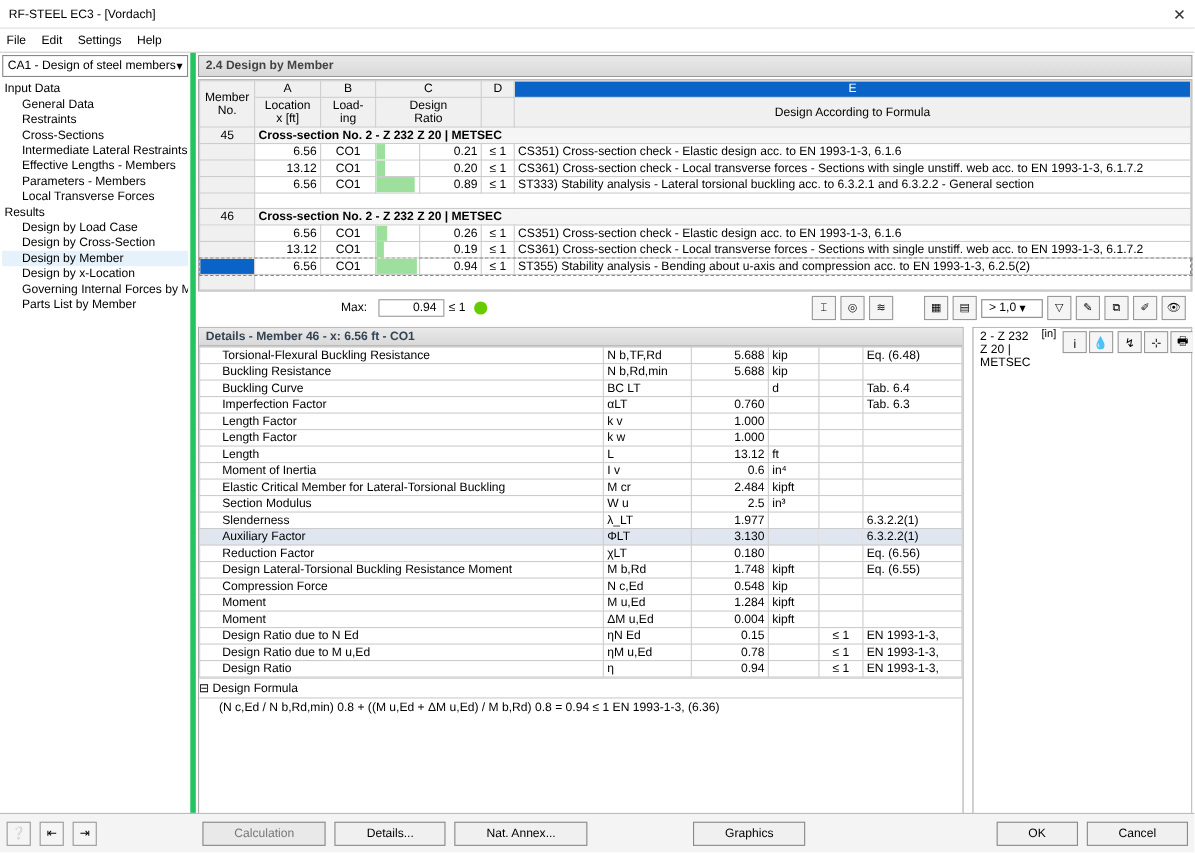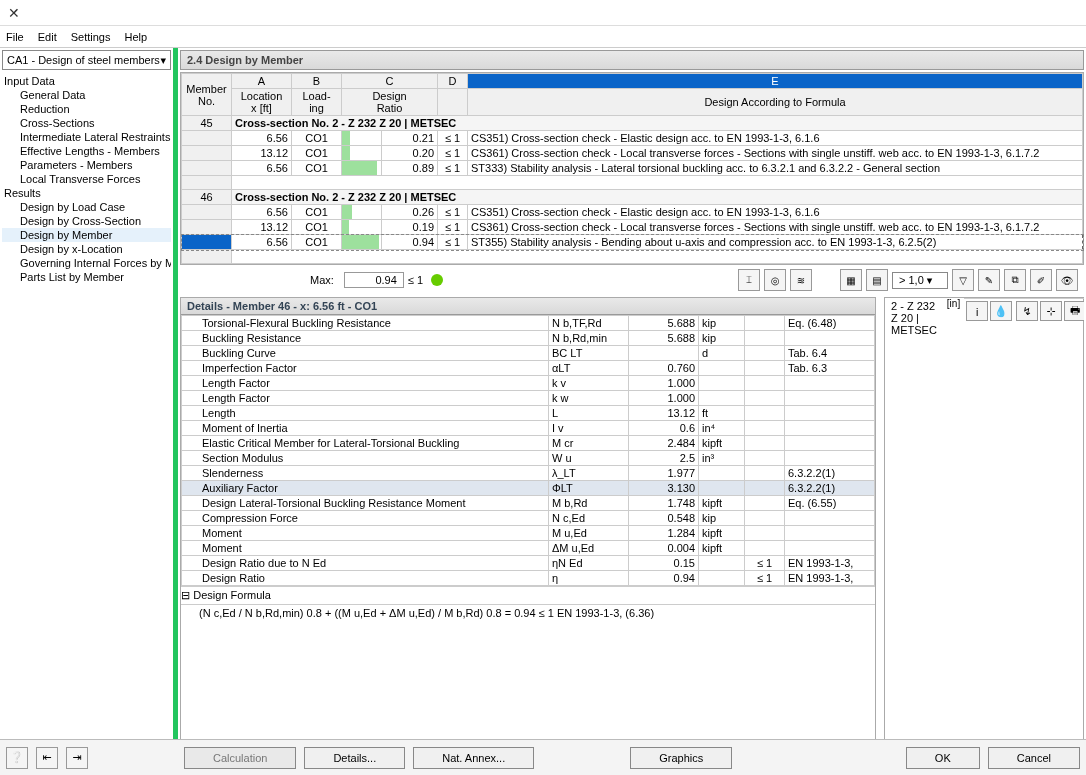--- a/index.html
+++ b/index.html
@@ -52,40 +52,41 @@
 .bottombar button { height:22px; padding:0 28px; border:1px solid #888; background:#f0f0f0; }
 .bottombar button.calc { background:#e9e9e9; color:#777; }
 .bottombar .sp { flex:1; }
 .selbox { border:1px solid #888; padding:1px 6px; min-width:56px; display:flex; align-items:center; gap:3px; background:#fff; }
 .iconbtn { width:22px; height:22px; border:1px solid #999; background:#f5f5f5; display:inline-flex; align-items:center; justify-content:center; }
 </style>
 </head>
 <body>
 
 <div class="titlebar">
+  <span class="title">RF-STEEL EC3 - [Vordach]</span>
   <span class="close">✕</span>
 </div>
 
 <div class="menubar">
   <span>File</span>
   <span>Edit</span>
   <span>Settings</span>
   <span>Help</span>
 </div>
 
 <div class="workspace">
   <div class="leftpane">
     <div class="dropdown">
       <span>CA1 - Design of steel members</span>
       <span>▾</span>
     </div>
     <div class="tree" id="tree">
         <div class="hdr">Input Data</div>
         <div class="item">General Data</div>
-        <div class="item">Reduction</div>
+        <div class="item">Restraints</div>
         <div class="item">Cross-Sections</div>
         <div class="item">Intermediate Lateral Restraints</div>
         <div class="item">Effective Lengths - Members</div>
         <div class="item">Parameters - Members</div>
         <div class="item">Local Transverse Forces</div>
         <div class="hdr">Results</div>
         <div class="item">Design by Load Case</div>
         <div class="item">Design by Cross-Section</div>
         <div class="item selected">Design by Member</div>
         <div class="item">Design by x-Location</div>
@@ -352,20 +353,28 @@
                 </tr>
                 <tr style="background: rgb(223, 230, 239);">
                   <td>Auxiliary Factor</td>
                   <td class="l">ΦLT</td>
                   <td>3.130</td>
                   <td class="l"></td>
                   <td class="c"></td>
                   <td class="l">6.3.2.2(1)</td>
                 </tr>
                 <tr>
+                  <td>Reduction Factor</td>
+                  <td class="l">χLT</td>
+                  <td>0.180</td>
+                  <td class="l"></td>
+                  <td class="c"></td>
+                  <td class="l">Eq. (6.56)</td>
+                </tr>
+                <tr>
                   <td>Design Lateral-Torsional Buckling Resistance Moment</td>
                   <td class="l">M b,Rd</td>
                   <td>1.748</td>
                   <td class="l">kipft</td>
                   <td class="c"></td>
                   <td class="l">Eq. (6.55)</td>
                 </tr>
                 <tr>
                   <td>Compression Force</td>
                   <td class="l">N c,Ed</td>
@@ -387,20 +396,28 @@
                   <td class="l">ΔM u,Ed</td>
                   <td>0.004</td>
                   <td class="l">kipft</td>
                   <td class="c"></td>
                   <td class="l"></td>
                 </tr>
                 <tr>
                   <td>Design Ratio due to N Ed</td>
                   <td class="l">ηN Ed</td>
                   <td>0.15</td>
+                  <td class="l"></td>
+                  <td class="c">≤ 1</td>
+                  <td class="l">EN 1993-1-3,</td>
+                </tr>
+                <tr>
+                  <td>Design Ratio due to M u,Ed</td>
+                  <td class="l">ηM u,Ed</td>
+                  <td>0.78</td>
                   <td class="l"></td>
                   <td class="c">≤ 1</td>
                   <td class="l">EN 1993-1-3,</td>
                 </tr>
                 <tr>
                   <td>Design Ratio</td>
                   <td class="l">η</td>
                   <td>0.94</td>
                   <td class="l"></td>
                   <td class="c">≤ 1</td>

